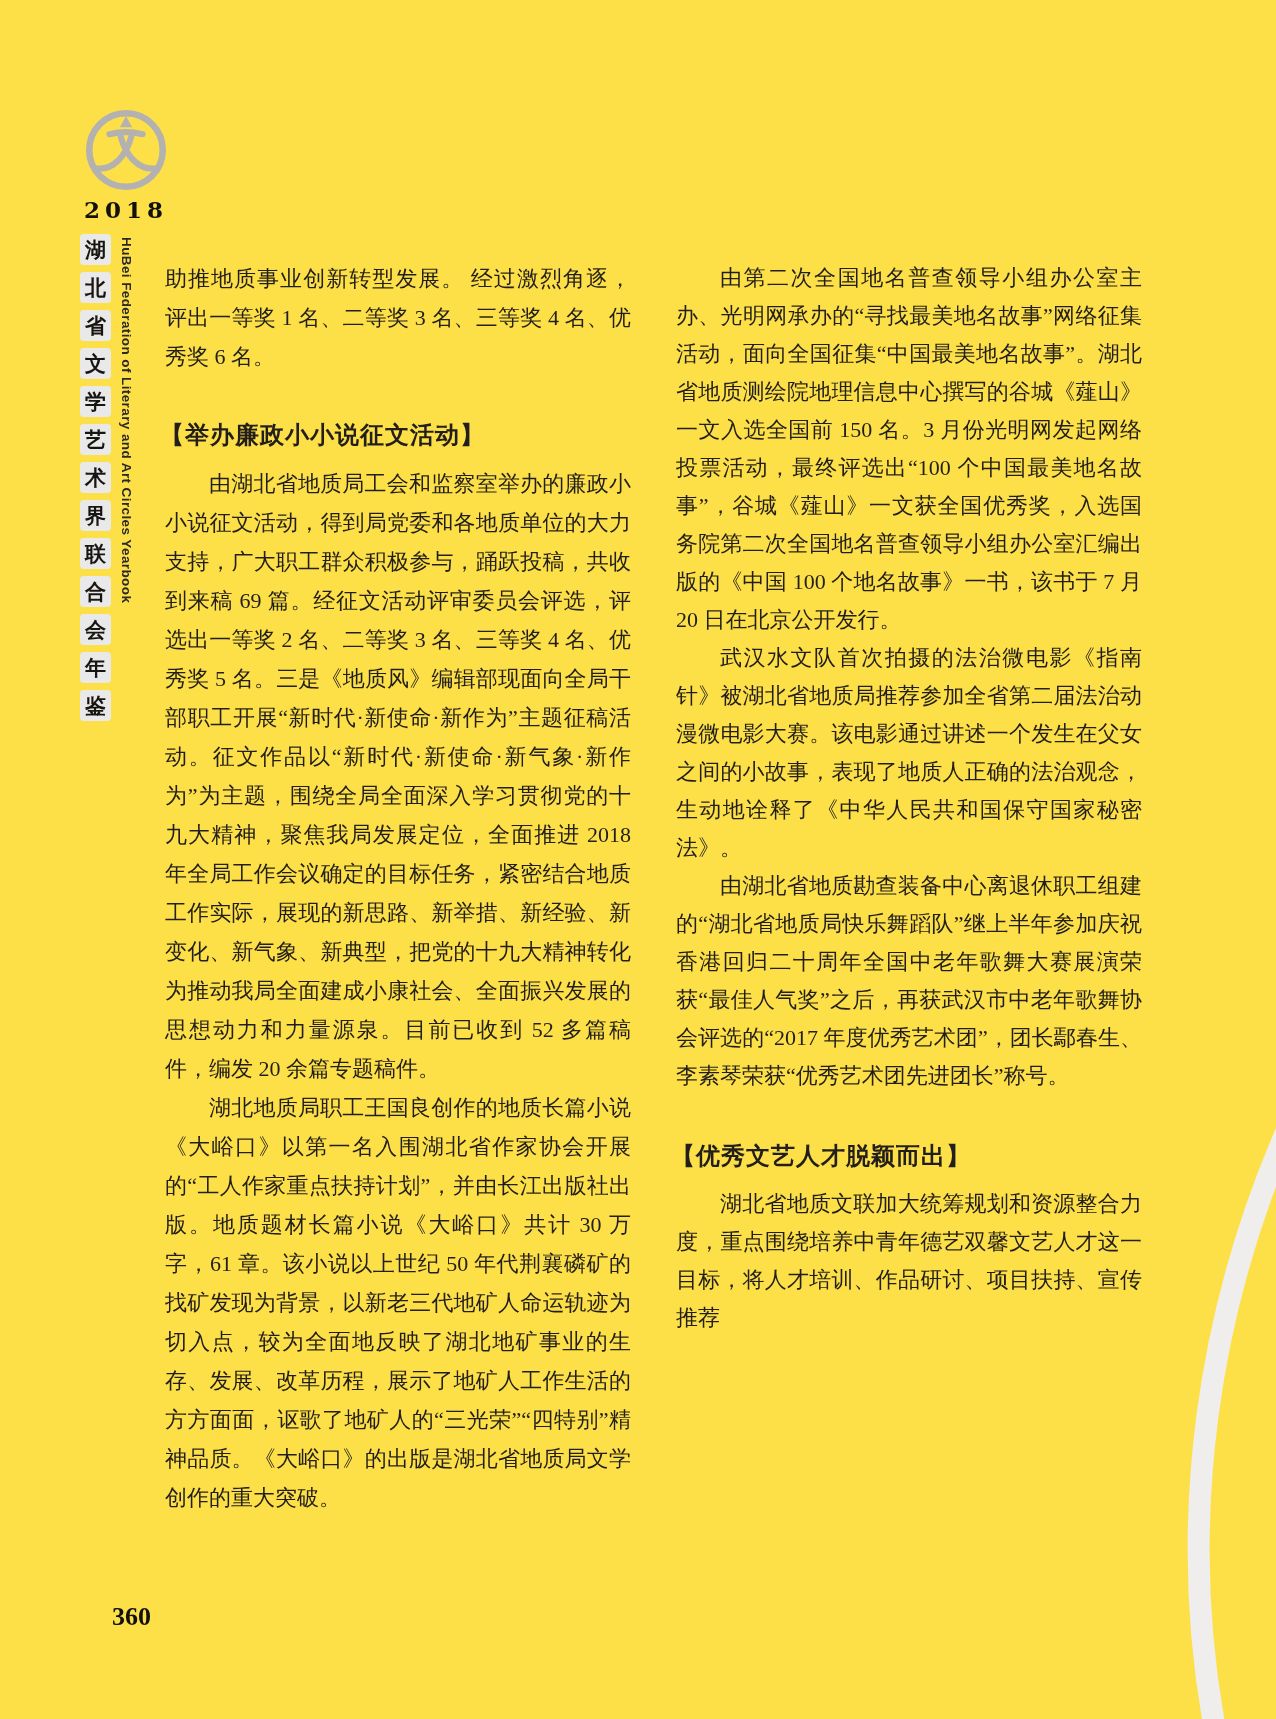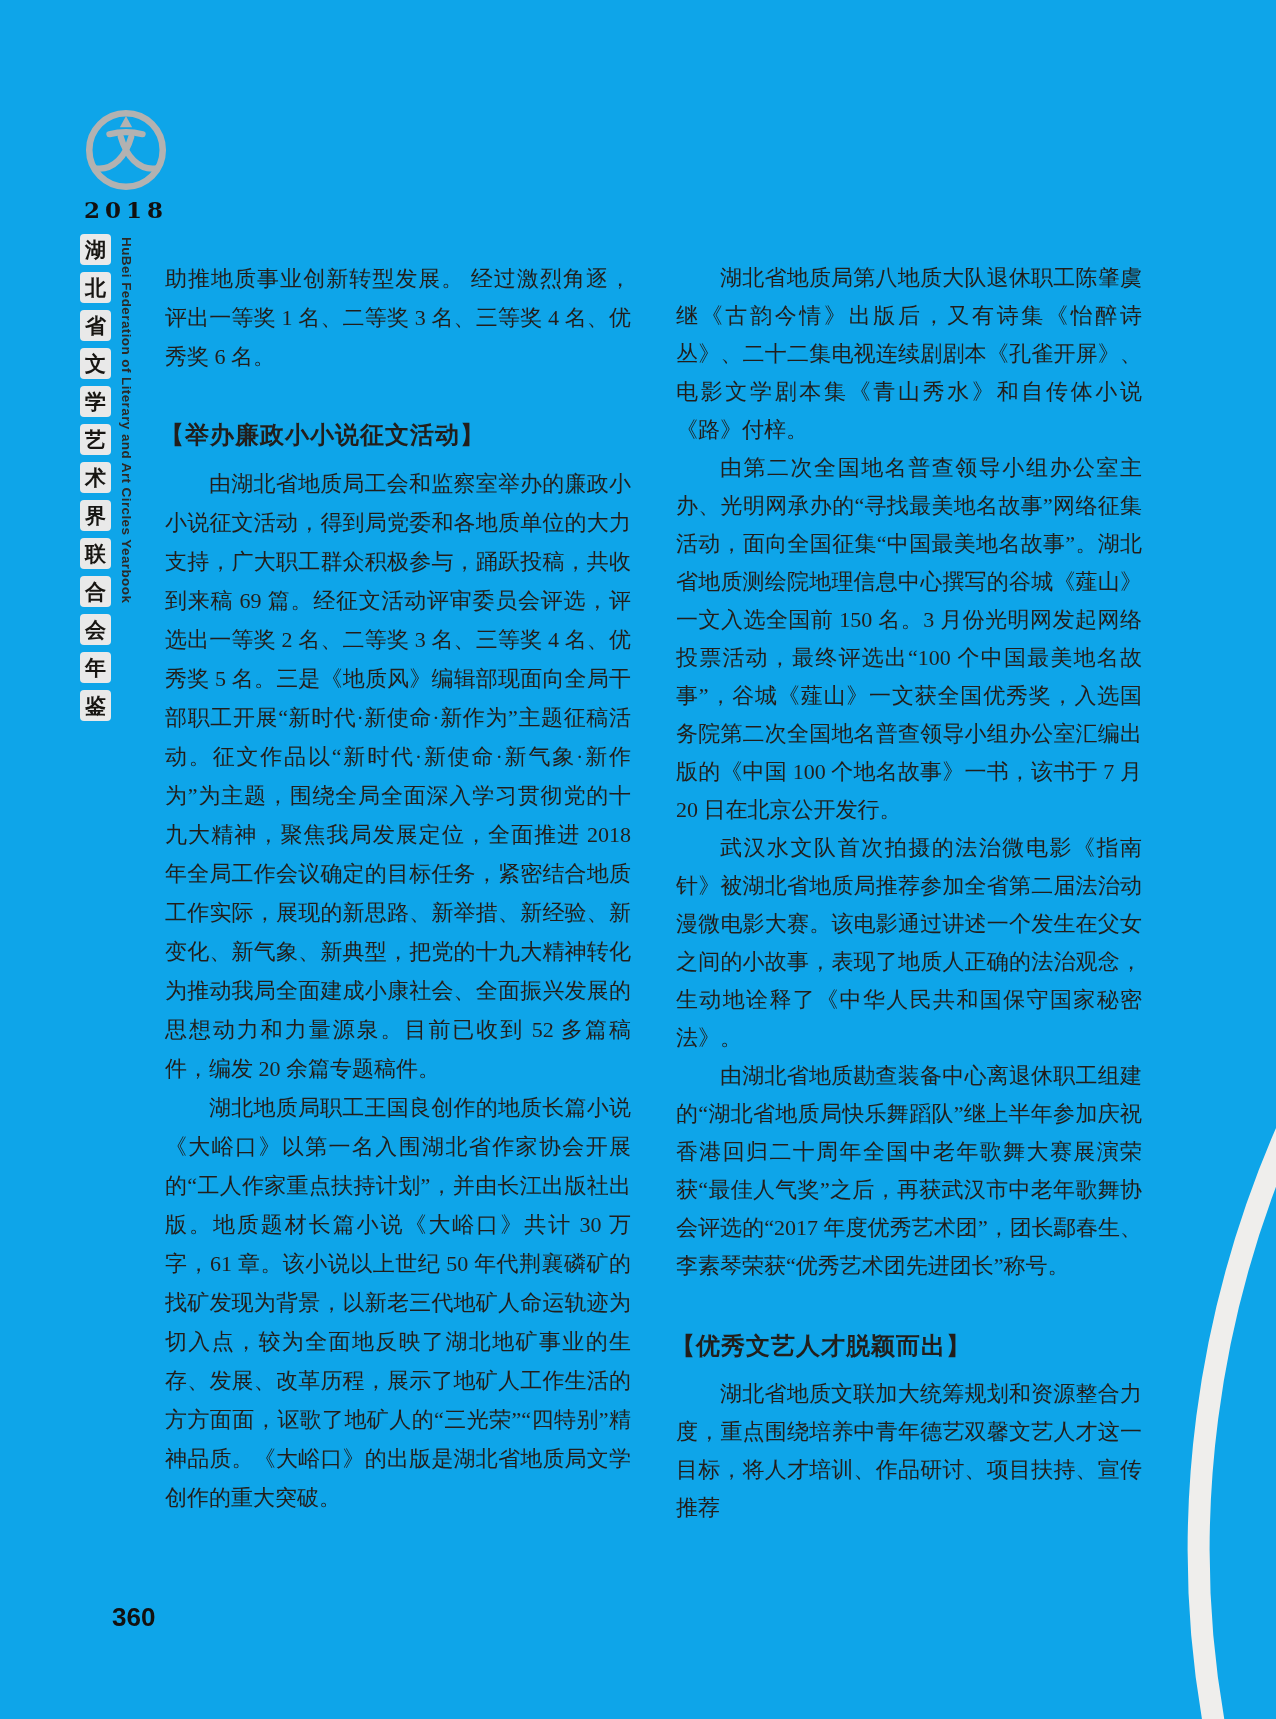--- a/index.html
+++ b/index.html
@@ -1,17 +1,17 @@
 <!DOCTYPE html>
 <html><head>
 <meta charset="utf-8">
 <style>
   html,body { margin:0; padding:0; background:#ffffff; }
   .page {
-    position:relative; width:1276px; height:1719px; background:#0ea5e9;
+    position:relative; width:1276px; height:1719px; background:#fde047;
     overflow:hidden; font-family:"Liberation Serif", serif; color:#221e1b;
   }
   
   .brand { position:absolute; left:78px; top:108px; width:96px; text-align:center; }
   .brand svg { display:block; margin:0 auto; }
   .brand-year {
     margin-top:4px; font-family:"DejaVu Serif", serif; font-weight:700;
     font-size:23px; letter-spacing:5px; color:#121110;
   }
   
@@ -44,21 +44,21 @@
   }
   .col-right .entry-heading { margin-top:46px; }
   .section-title {
     font-family:"Liberation Sans", sans-serif; font-weight:700;
     font-size:42px; line-height:52px; letter-spacing:2px;
     text-align:center; text-indent:0; margin:36px 0 78px 0; color:#181512;
   }
   
   .page-number {
     position:absolute; left:112px; top:1602px;
-    font-family:Liberation Sans, sans-serif; font-weight:700;
+    font-family:Liberation Serif, serif; font-weight:700;
     font-size:26px; color:#121110;
   }
   
   .curl { position:absolute; right:-34px; bottom:-16px; pointer-events:none; }
 </style>
 </head>
 <body>
 
 <div class="page">
 
@@ -97,21 +97,20 @@
   <div class="side-english">HuBei Federation of Literary and Art Circles Yearbook</div>
 
   <div class="col col-left">
     <p class="noindent">助推地质事业创新转型发展。 经过激烈角逐，评出一等奖 1 名、二等奖 3 名、三等奖 4 名、优秀奖 6 名。</p>
     <div class="entry-heading">【举办廉政小小说征文活动】</div>
     <p>由湖北省地质局工会和监察室举办的廉政小小说征文活动，得到局党委和各地质单位的大力支持，广大职工群众积极参与，踊跃投稿，共收到来稿 69 篇。经征文活动评审委员会评选，评选出一等奖 2 名、二等奖 3 名、三等奖 4 名、优秀奖 5 名。三是《地质风》编辑部现面向全局干部职工开展“新时代·新使命·新作为”主题征稿活动。征文作品以“新时代·新使命·新气象·新作为”为主题，围绕全局全面深入学习贯彻党的十九大精神，聚焦我局发展定位，全面推进 2018 年全局工作会议确定的目标任务，紧密结合地质工作实际，展现的新思路、新举措、新经验、新变化、新气象、新典型，把党的十九大精神转化为推动我局全面建成小康社会、全面振兴发展的思想动力和力量源泉。目前已收到 52 多篇稿件，编发 20 余篇专题稿件。</p>
     <p>湖北地质局职工王国良创作的地质长篇小说《大峪口》以第一名入围湖北省作家协会开展的“工人作家重点扶持计划”，并由长江出版社出版。地质题材长篇小说《大峪口》共计 30 万字，61 章。该小说以上世纪 50 年代荆襄磷矿的找矿发现为背景，以新老三代地矿人命运轨迹为切入点，较为全面地反映了湖北地矿事业的生存、发展、改革历程，展示了地矿人工作生活的方方面面，讴歌了地矿人的“三光荣”“四特别”精神品质。《大峪口》的出版是湖北省地质局文学创作的重大突破。</p>
   </div>
 
   <div class="col col-right">
-    <p>湖北省地质局第八地质大队退休职工陈肇虞继《古韵今情》出版后，又有诗集《怡醉诗丛》、二十二集电视连续剧剧本《孔雀开屏》、电影文学剧本集《青山秀水》和自传体小说《路》付梓。</p>
     <p>由第二次全国地名普查领导小组办公室主办、光明网承办的“寻找最美地名故事”网络征集活动，面向全国征集“中国最美地名故事”。湖北省地质测绘院地理信息中心撰写的谷城《薤山》一文入选全国前 150 名。3 月份光明网发起网络投票活动，最终评选出“100 个中国最美地名故事”，谷城《薤山》一文获全国优秀奖，入选国务院第二次全国地名普查领导小组办公室汇编出版的《中国 100 个地名故事》一书，该书于 7 月 20 日在北京公开发行。</p>
     <p>武汉水文队首次拍摄的法治微电影《指南针》被湖北省地质局推荐参加全省第二届法治动漫微电影大赛。该电影通过讲述一个发生在父女之间的小故事，表现了地质人正确的法治观念，生动地诠释了《中华人民共和国保守国家秘密法》。</p>
     <p>由湖北省地质勘查装备中心离退休职工组建的“湖北省地质局快乐舞蹈队”继上半年参加庆祝香港回归二十周年全国中老年歌舞大赛展演荣获“最佳人气奖”之后，再获武汉市中老年歌舞协会评选的“2017 年度优秀艺术团”，团长鄢春生、李素琴荣获“优秀艺术团先进团长”称号。</p>
     <div class="entry-heading">【优秀文艺人才脱颖而出】</div>
     <p>湖北省地质文联加大统筹规划和资源整合力度，重点围绕培养中青年德艺双馨文艺人才这一目标，将人才培训、作品研讨、项目扶持、宣传推荐</p>
   </div>
 
   <div class="page-number">360</div>
 
   <svg class="curl" width="170" height="660" viewBox="0 0 170 660">

